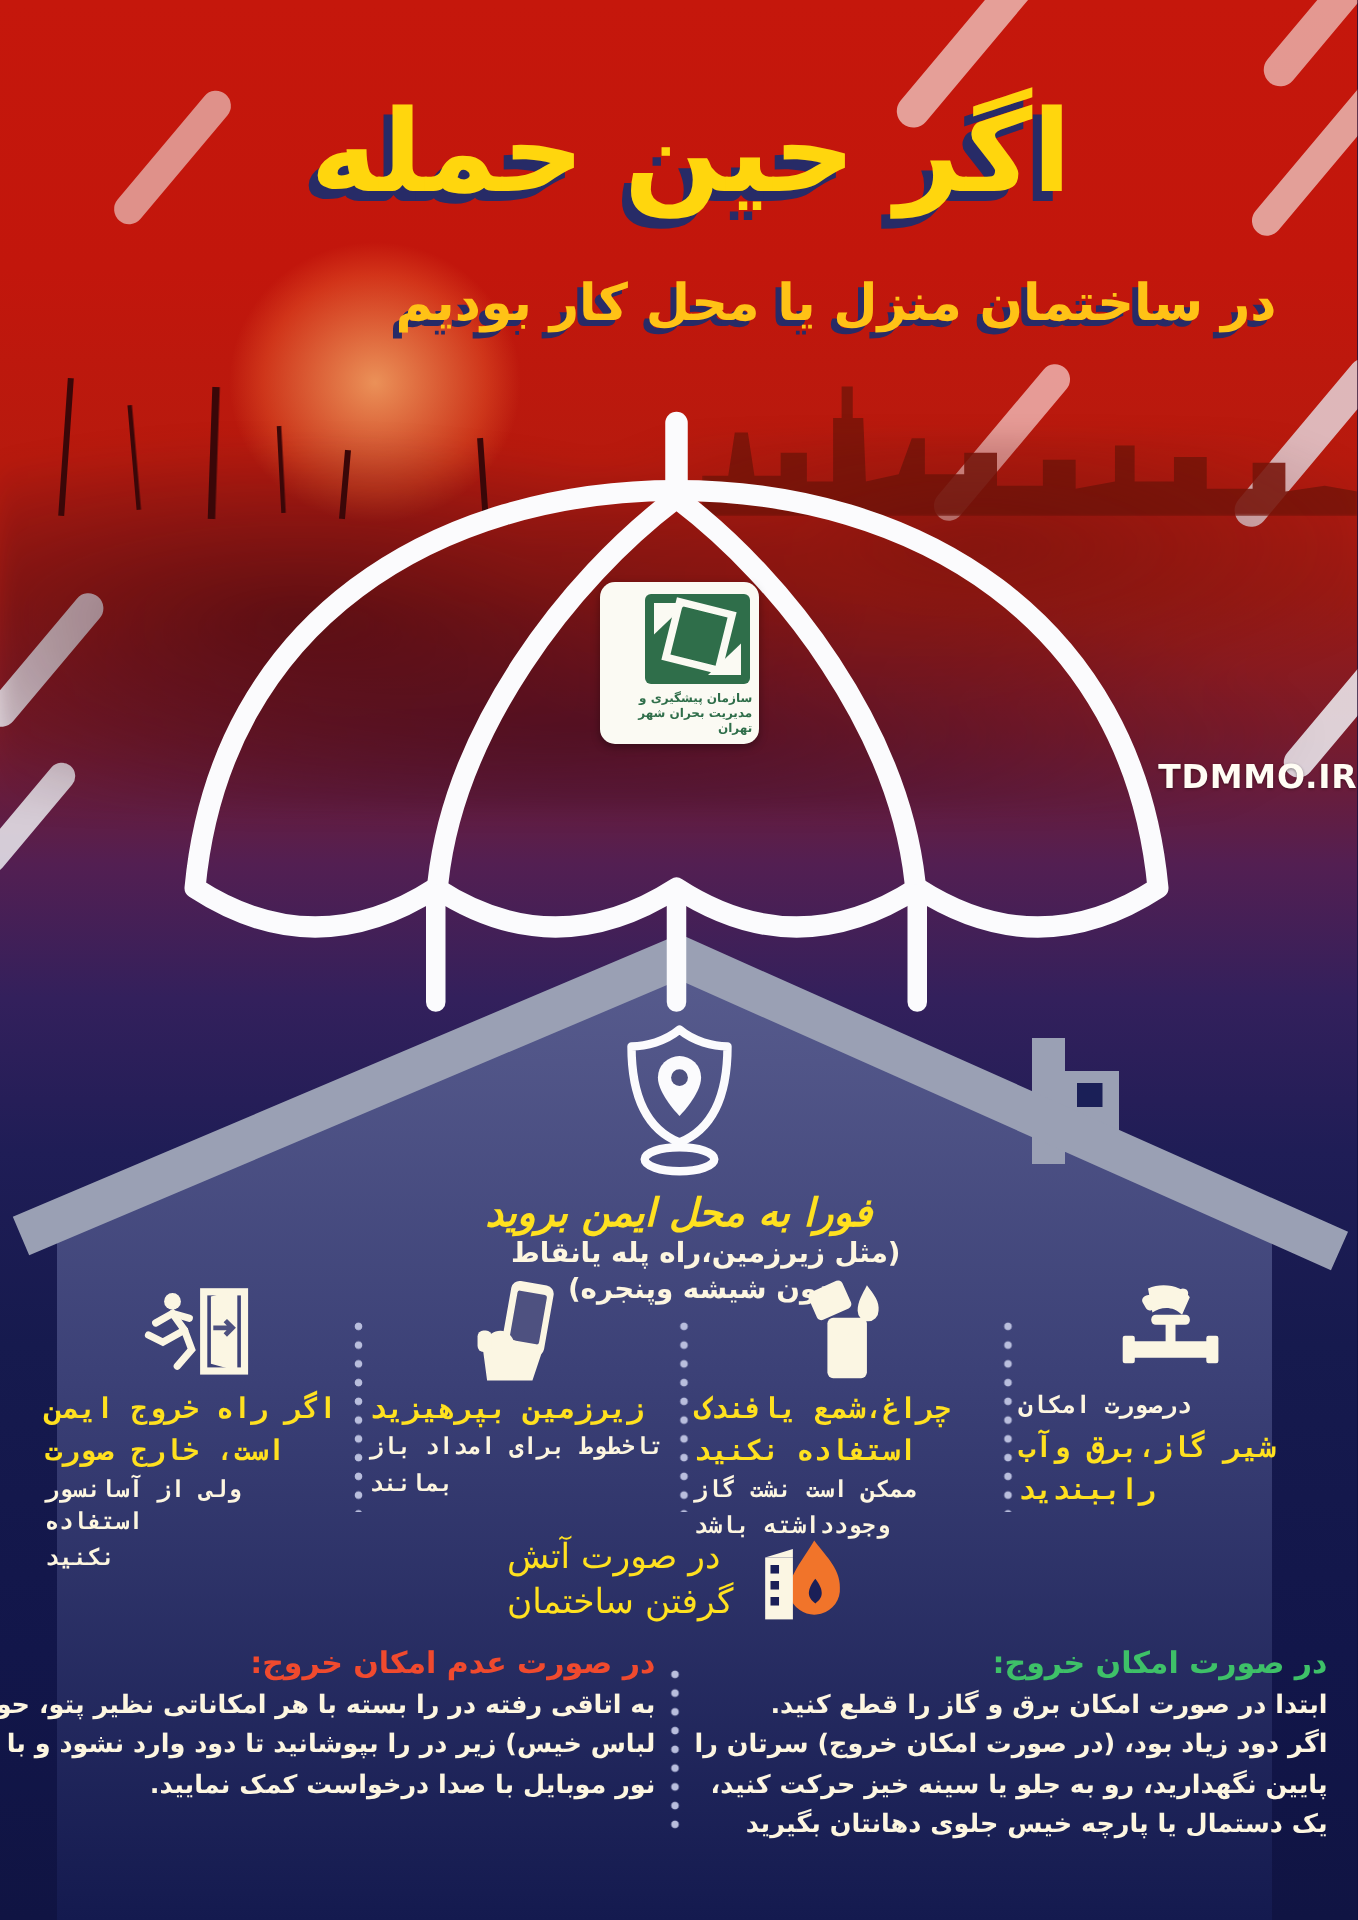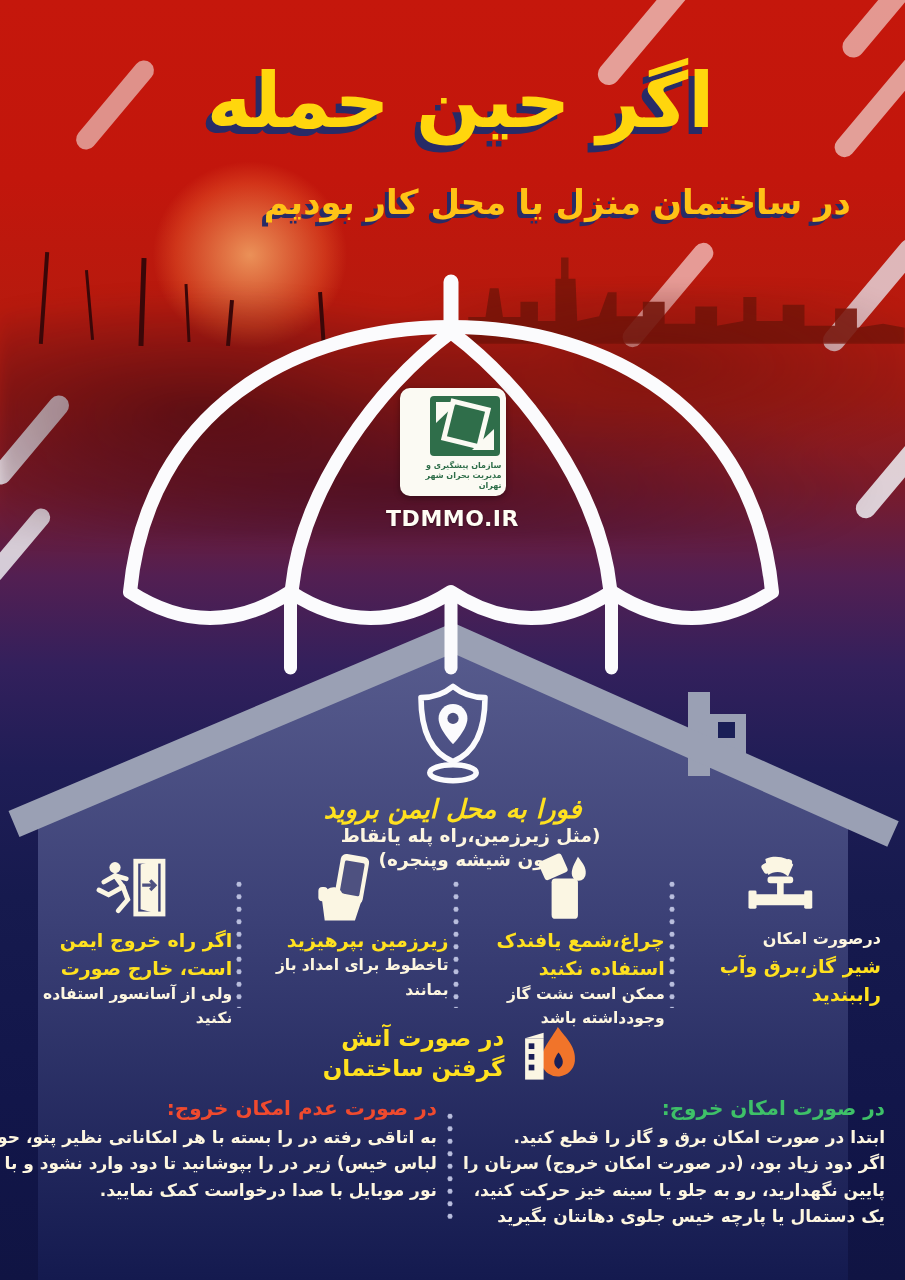--- a/index.html
+++ b/index.html
@@ -31,38 +31,38 @@
     font-size:76px;font-weight:800;color:#ffd60d;letter-spacing:-1px;
     text-shadow:-6px 7px 0 #272b67;padding-left:16px;}
   .subtitle{position:absolute;top:182px;right:54px;left:0;text-align:right;
     font-size:34px;font-weight:800;color:#ffc216;
     text-shadow:-4px 4px 0 #272b67;}
   .house-svg,.umbrella-svg{position:absolute;pointer-events:none;}
   .logo-card{position:absolute;left:50%;top:388px;transform:translateX(-50%);
     width:98px;background:#fbfaf3;border-radius:10px;padding:7px 4px 5px;
     box-shadow:0 2px 6px rgba(0,0,0,.35);text-align:right;}
   .logo-org{color:#2f6e4a;font-size:8px;font-weight:700;line-height:1.25;}
-  .site{position:absolute;left:0;right:0;top:506px;text-align:center;color:#fffdf4;
+  .site{position:absolute;left:0;right:0;top:506px;text-align:right;color:#fffdf4;
     font-size:22px;font-weight:800;letter-spacing:.5px;font-family:"DejaVu Sans",sans-serif;
     text-shadow:0 1px 2px rgba(0,0,0,.4);}
   .safe{position:absolute;left:0;right:0;top:680px;text-align:center;}
   .safe-heading{margin-top:6px;font-size:26px;font-weight:800;color:#ffe11f;font-style:italic;}
   .safe-detail{font-size:18.5px;font-weight:700;color:#fdf6e0;line-height:1.32;padding-left:36px;}
   .tips{position:absolute;left:26px;right:20px;top:850px;height:175px;display:flex;align-items:stretch;}
-  .tip{flex:1 1 0;text-align:right;padding:0 4px;}
+  .tip{flex:1 1 0;text-align:left;padding:0 4px;font-family:Liberation Mono, monospace;}
   .tip-iconbox{height:72px;display:flex;align-items:flex-end;justify-content:center;}
   .tip-pre{font-size:16px;font-weight:700;color:#fdf6e0;line-height:1.35;margin-top:6px;}
   .tip-title{font-size:19px;font-weight:800;color:#ffe11f;line-height:1.28;margin-top:4px;}
   .tip-note{font-size:15.5px;font-weight:700;color:#fdf6e0;line-height:1.38;margin-top:3px;}
   .dot-divider{width:6px;margin-top:28px;height:130px;flex:0 0 6px;
     background-image:radial-gradient(circle, #b9bedd 2.3px, rgba(0,0,0,0) 2.8px);
     background-size:6px 12.5px;background-repeat:repeat-y;background-position:center top;}
   .fire-row{position:absolute;left:0;right:0;top:1024px;display:flex;justify-content:center;
     align-items:center;gap:14px;}
-  .fire-text{font-size:23px;font-weight:700;color:#ffe11f;line-height:1.3;text-align:right;}
+  .fire-text{font-size:23px;font-weight:400;color:#ffe11f;line-height:1.3;text-align:left;}
   .bottom{position:absolute;left:36px;right:20px;top:1096px;display:flex;gap:10px;}
   .bblock{text-align:right;}
   .bblock.right{flex:0 0 49%;}
   .bblock.left{flex:1 1 auto;}
   .bheader{font-size:20px;font-weight:800;margin-bottom:4px;}
   .bheader.green{color:#3ec168;}
   .bheader.red{color:#f04a2e;}
   .bline{font-size:17px;font-weight:600;color:#fdf6e0;line-height:1.55;white-space:nowrap;}
   .bottom .dot-divider{margin-top:14px;height:110px;}
 </style>

